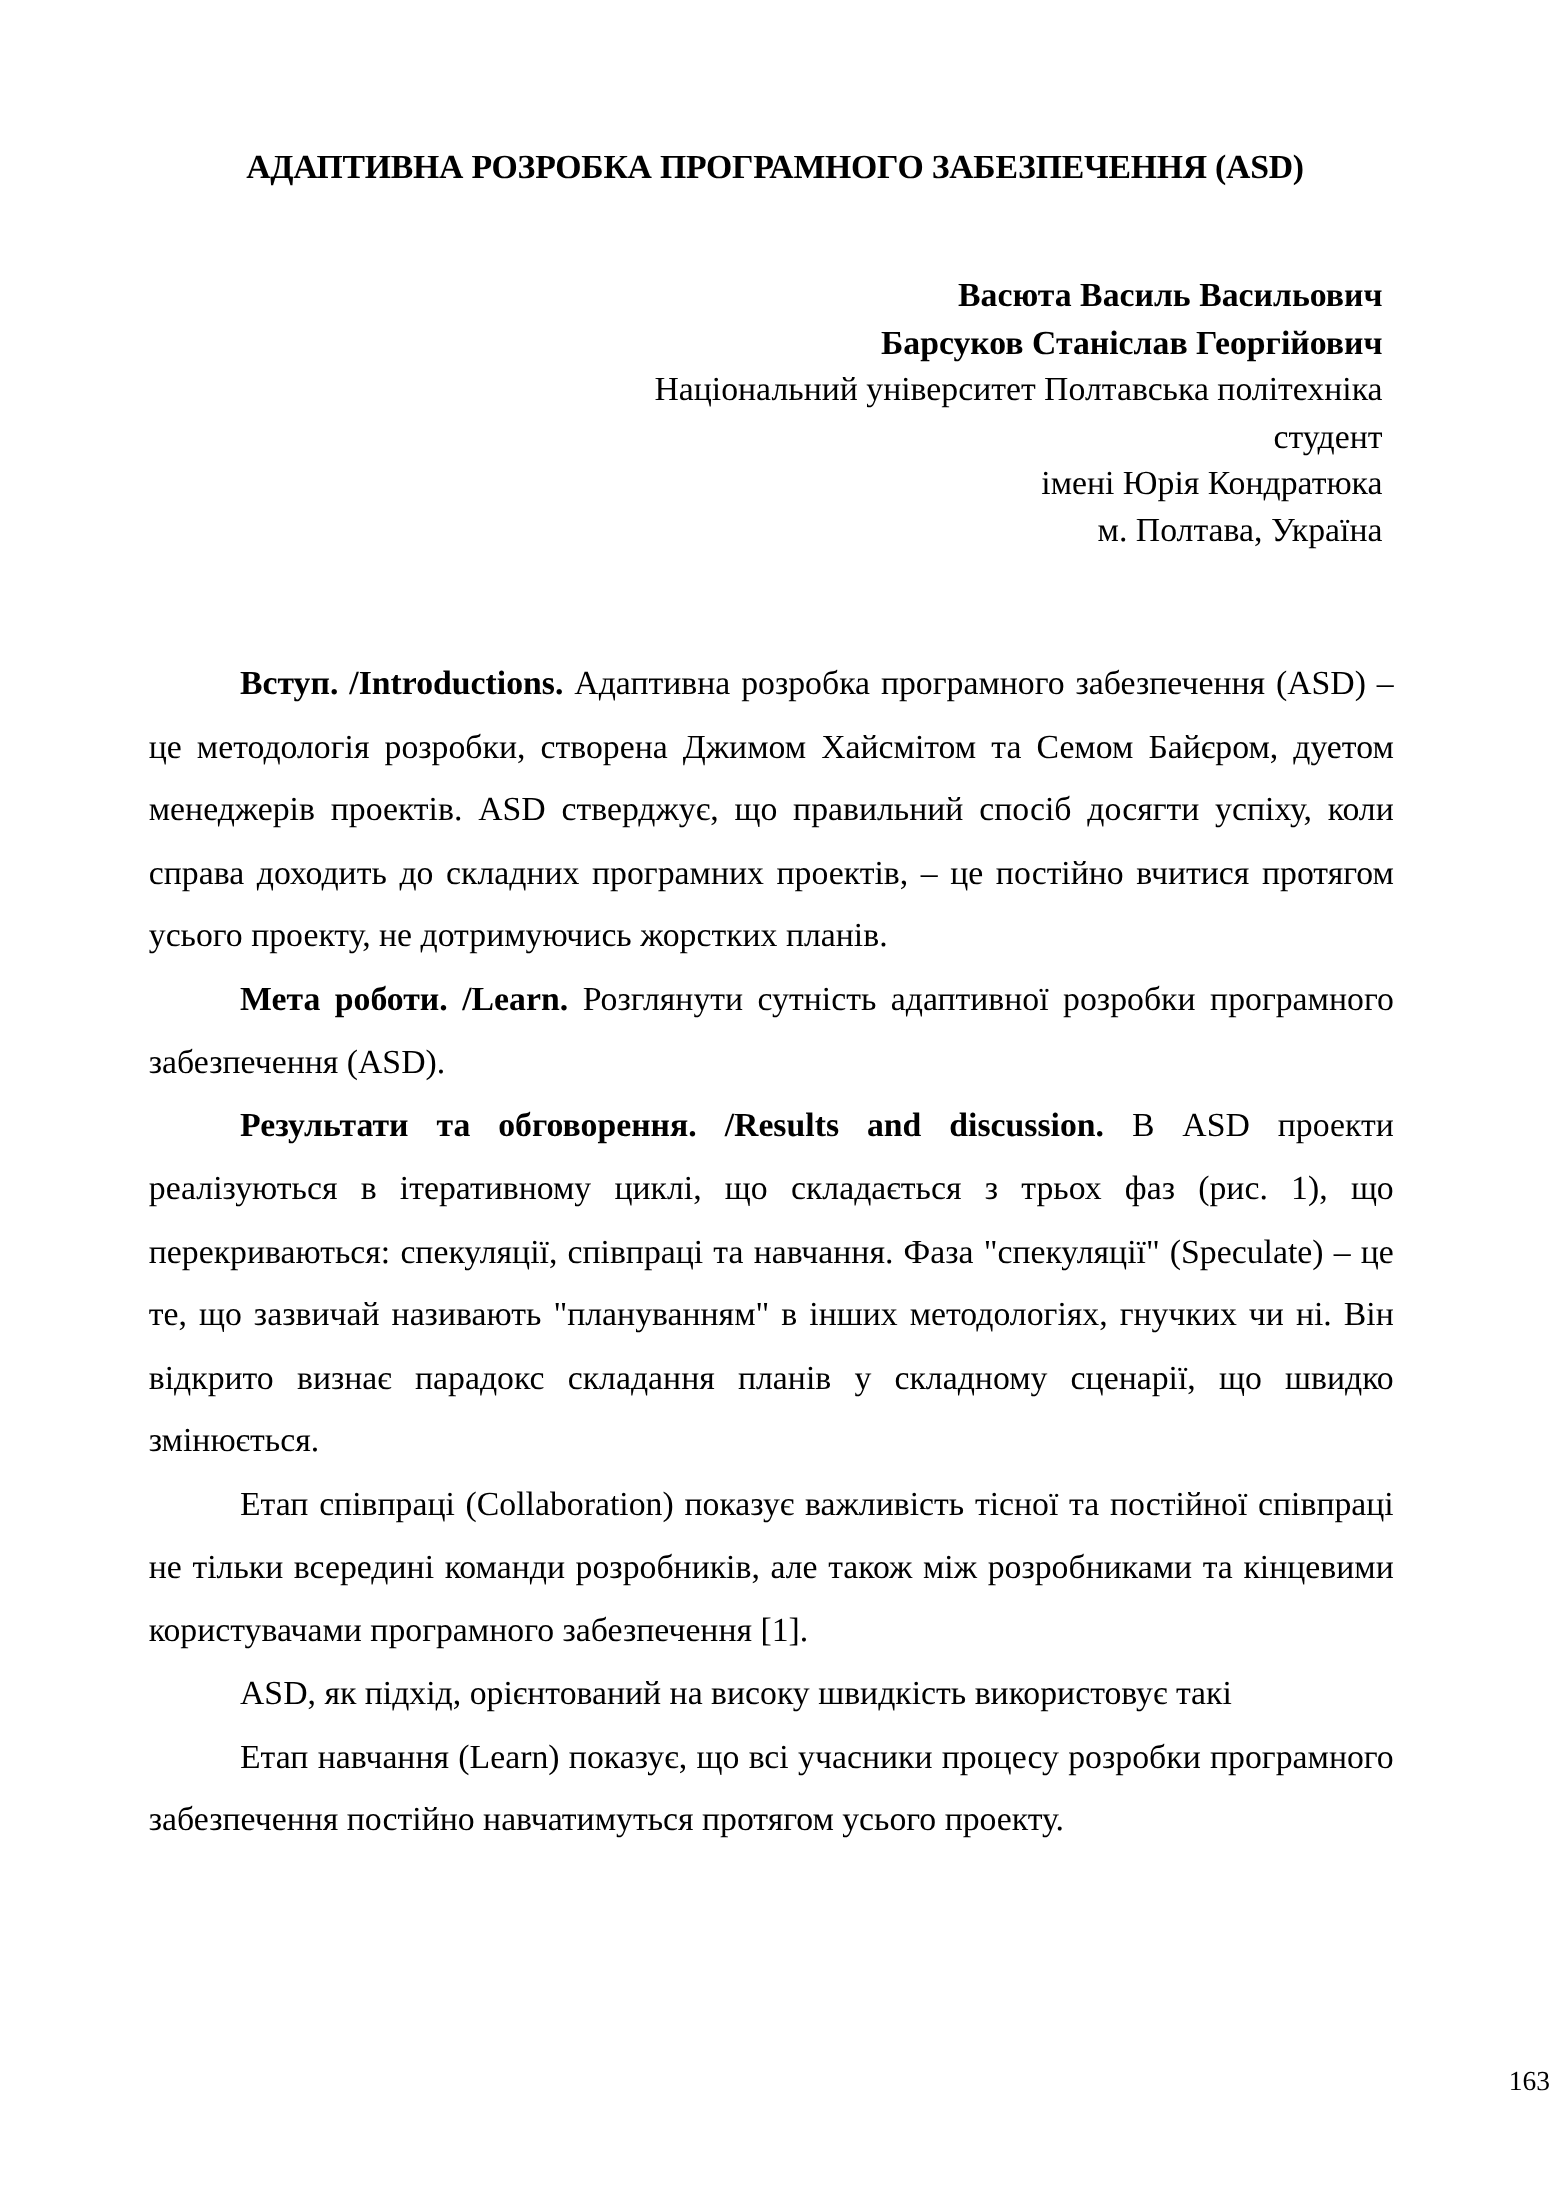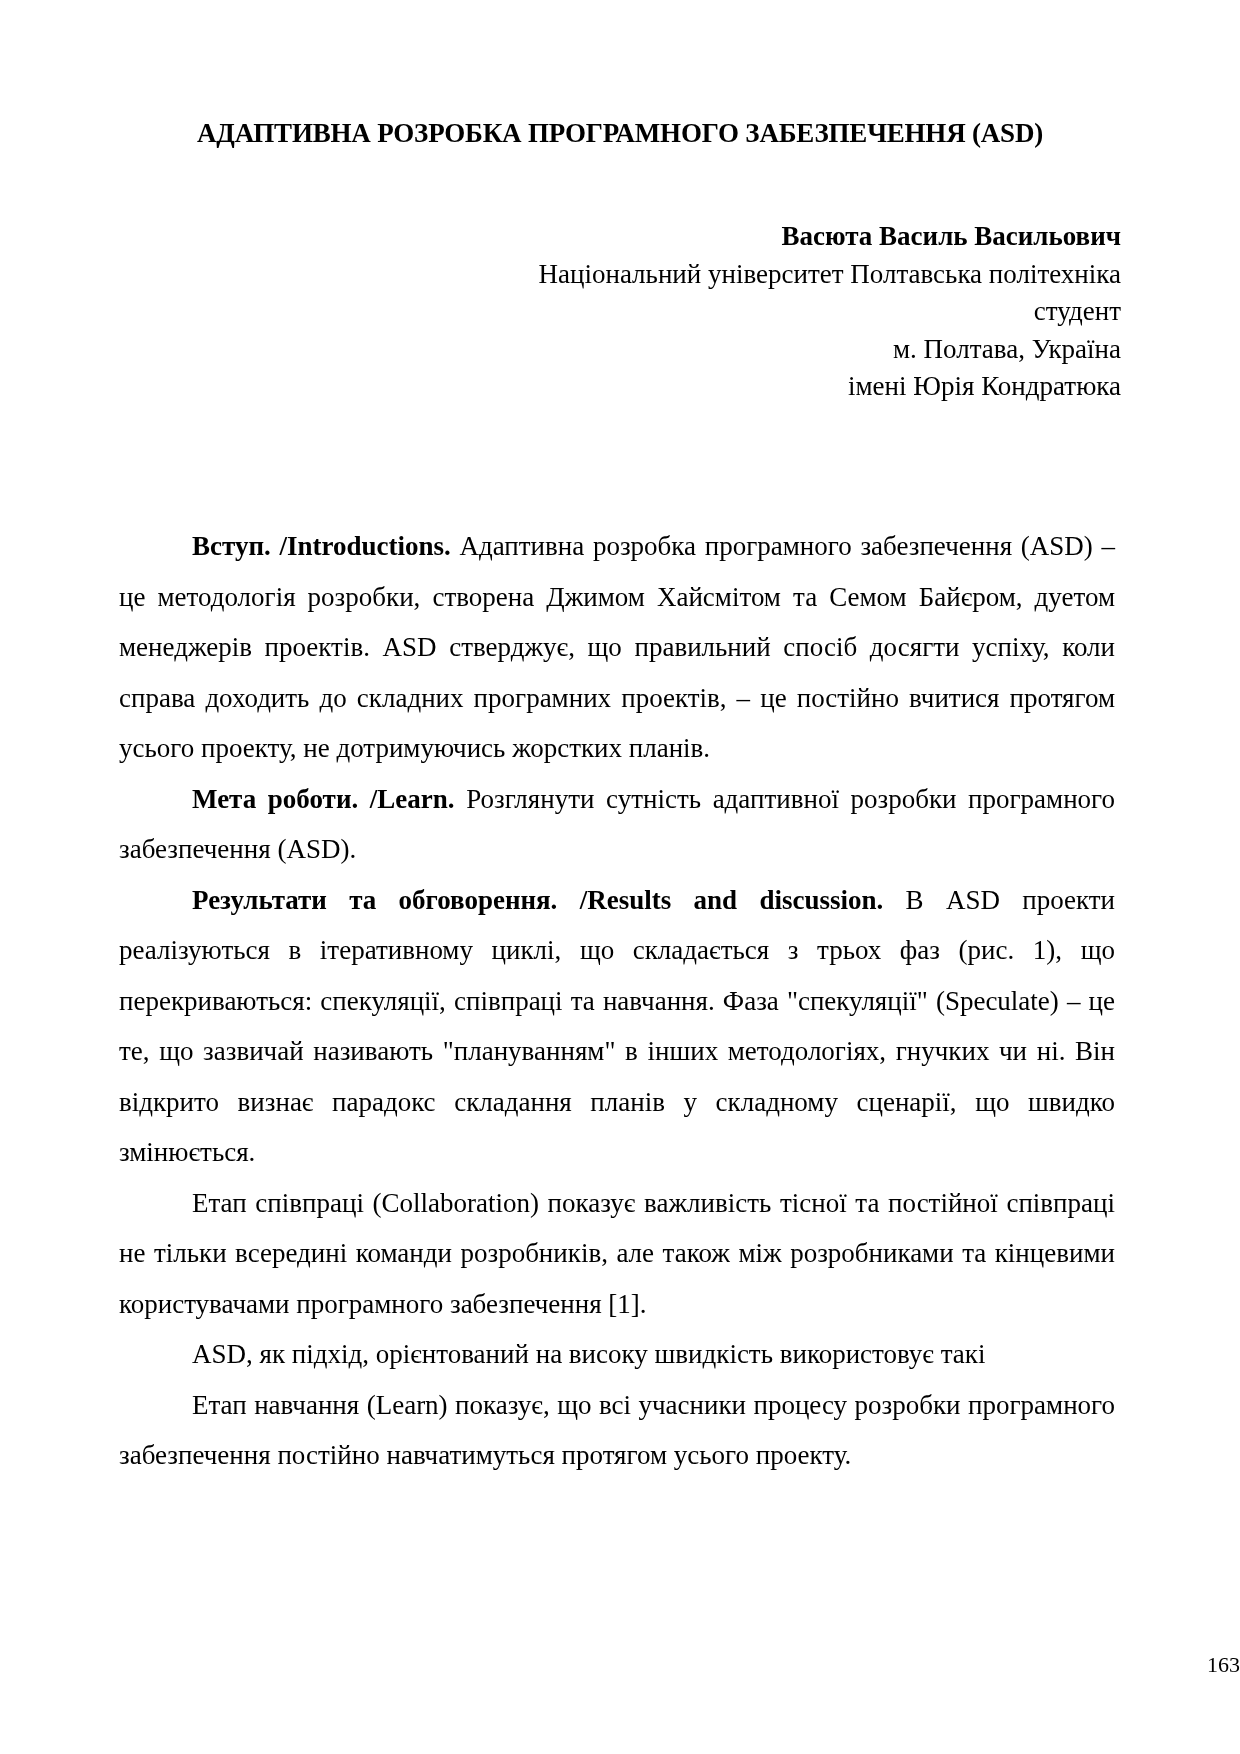--- a/index.html
+++ b/index.html
@@ -28,21 +28,21 @@
       width: 1240px;
       text-align: center;
       font-weight: bold;
       font-size: 27px;
       letter-spacing: -0.2px;
       margin: 0;
     }
     .authors {
       position: absolute;
       top: 218px;
-      right: 119px;
+      right: 134px;
       width: 760px;
       text-align: right;
       font-size: 27px;
       line-height: 37.5px;
     }
     .authors .name { font-weight: bold; display: block; }
     .authors .line { display: block; }
     .body-text {
       position: absolute;
       top: 521px;
@@ -69,24 +69,25 @@
   </style>
 </head>
 <body>
 
 <div class="page">
 
   <h1 class="title">АДАПТИВНА РОЗРОБКА ПРОГРАМНОГО ЗАБЕЗПЕЧЕННЯ (ASD)</h1>
 
   <div class="authors">
     <span class="name">Васюта Василь Васильович</span>
+    <span class="name">Барсуков Станіслав Георгійович</span>
     <span class="line">Національний університет Полтавська політехніка</span>
     <span class="line">студент</span>
+    <span class="line">імені Юрія Кондратюка</span>
     <span class="line">м. Полтава, Україна</span>
-    <span class="line">імені Юрія Кондратюка</span>
   </div>
 
   <div class="body-text">
     <p><b>Вступ. /Introductions.</b><span> Адаптивна розробка програмного забезпечення (ASD) – це методологія розробки, створена Джимом Хайсмітом та Семом Байєром, дуетом менеджерів проектів. ASD стверджує, що правильний спосіб досягти успіху, коли справа доходить до складних програмних проектів, – це постійно вчитися протягом усього проекту, не дотримуючись жорстких планів.</span></p>
     <p><b>Мета роботи. /Learn.</b><span> Розглянути сутність адаптивної розробки програмного забезпечення (ASD).</span></p>
     <p><b>Результати та обговорення. /Results and discussion.</b><span> В ASD проекти реалізуються в ітеративному циклі, що складається з трьох фаз (рис. 1), що перекриваються: спекуляції, співпраці та навчання. Фаза "спекуляції" (Speculate) – це те, що зазвичай називають "плануванням" в інших методологіях, гнучких чи ні. Він відкрито визнає парадокс складання планів у складному сценарії, що швидко змінюється.</span></p>
     <p>Етап співпраці (Collaboration) показує важливість тісної та постійної співпраці не тільки всередині команди розробників, але також між розробниками та кінцевими користувачами програмного забезпечення [1].</p>
     <p>ASD, як підхід, орієнтований на високу швидкість використовує такі</p>
     <p>Етап навчання (Learn) показує, що всі учасники процесу розробки програмного забезпечення постійно навчатимуться протягом усього проекту.</p>
   </div>

